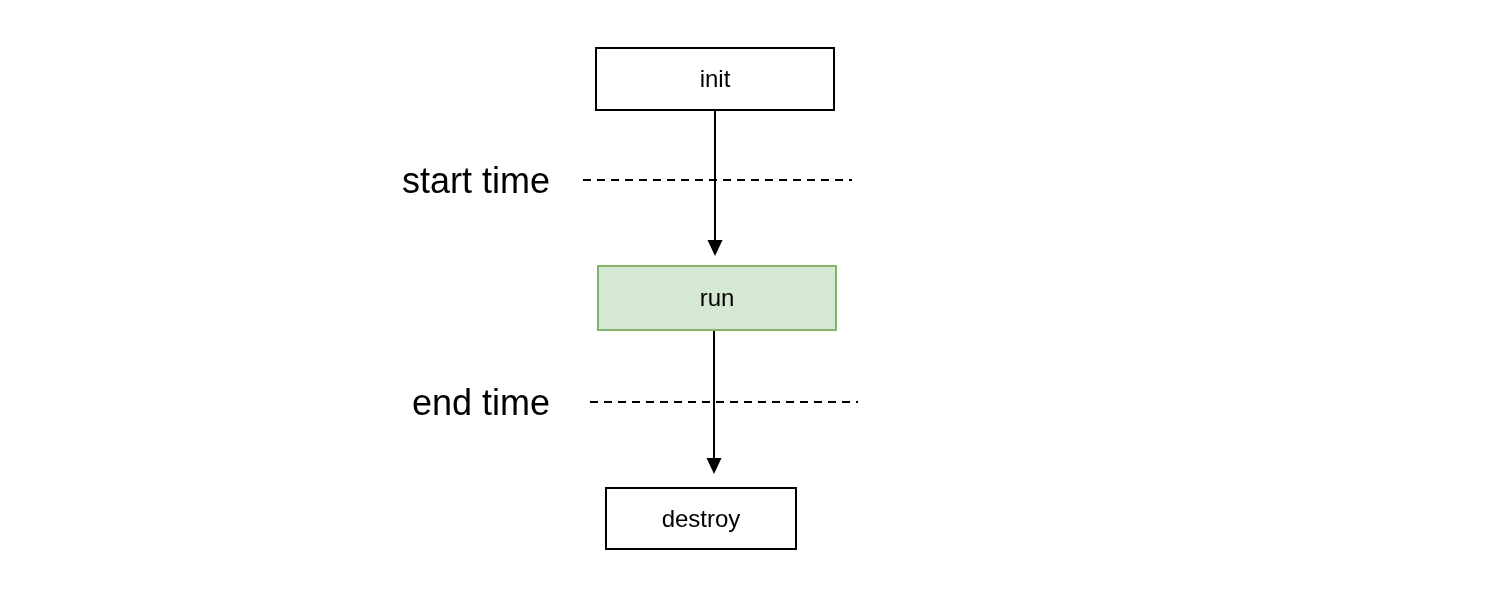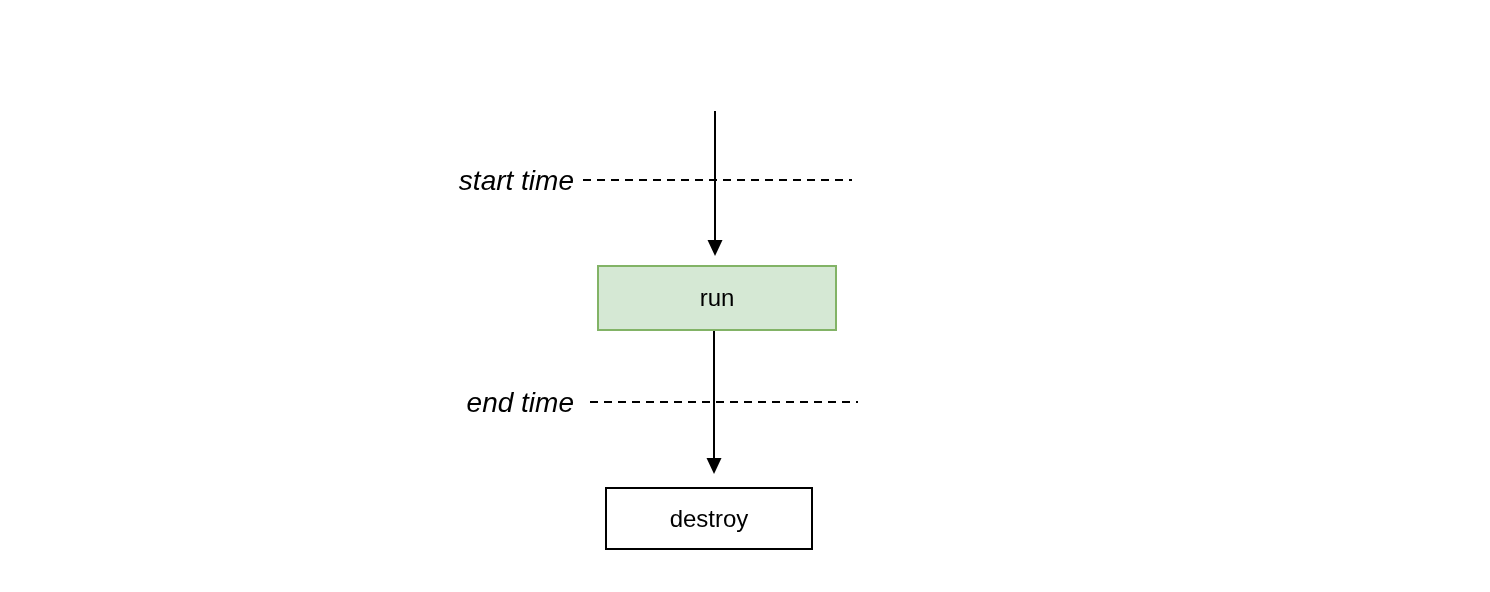--- a/index.html
+++ b/index.html
@@ -57,28 +57,27 @@
     left: 597px;
     top: 265px;
     width: 240px;
     height: 66px;
     background: var(--run-fill, #d5e8d4);
     border-color: var(--run-border, #82b366);
   }
   .node-destroy {
     left: 605px;
     top: 487px;
-    width: 208px;
+    width: 192px;
     height: 63px;
   }
   .side-label {
     position: absolute;
-    right: 916px;
-    font-size: 28px;
-    font-style: italic;
+    right: 940px;
+    font-size: 36px;
     line-height: 28px;
     color: var(--text, #000000);
     white-space: nowrap;
   }
   .side-label-start { top: 167px; }
   .side-label-end   { top: 389px; text-align: right; }
 </style>
 </head>
 <body>
 
@@ -88,20 +87,23 @@
     <line class="dashed-line" x1="583" y1="180" x2="852" y2="180"></line>
     <line class="dashed-line" x1="590" y1="402" x2="858" y2="402"></line>
 
     <line class="edge-line" x1="715" y1="111" x2="715" y2="240"></line>
     <polygon class="arrowhead" points="715,256 707.5,240 722.5,240"></polygon>
 
     <line class="edge-line" x1="714" y1="331" x2="714" y2="458"></line>
     <polygon class="arrowhead" points="714,474 706.5,458 721.5,458"></polygon>
   </svg>
 
+  <div class="node node-init">
+    <span class="node-label">init</span>
+  </div>
 
   <div class="node node-run">
     <span class="node-label">run</span>
   </div>
 
   <div class="node node-destroy">
     <span class="node-label">destroy</span>
   </div>
 
   <div class="side-label side-label-start">start time</div>

